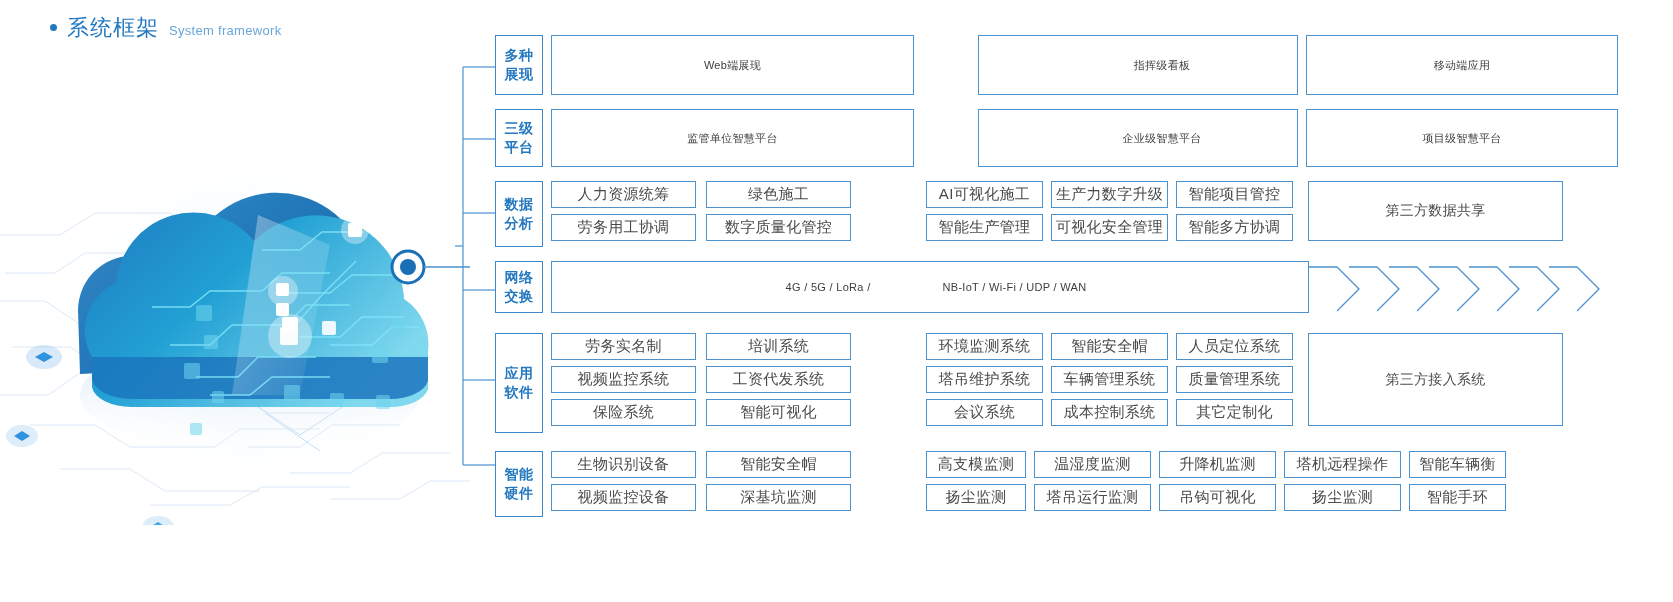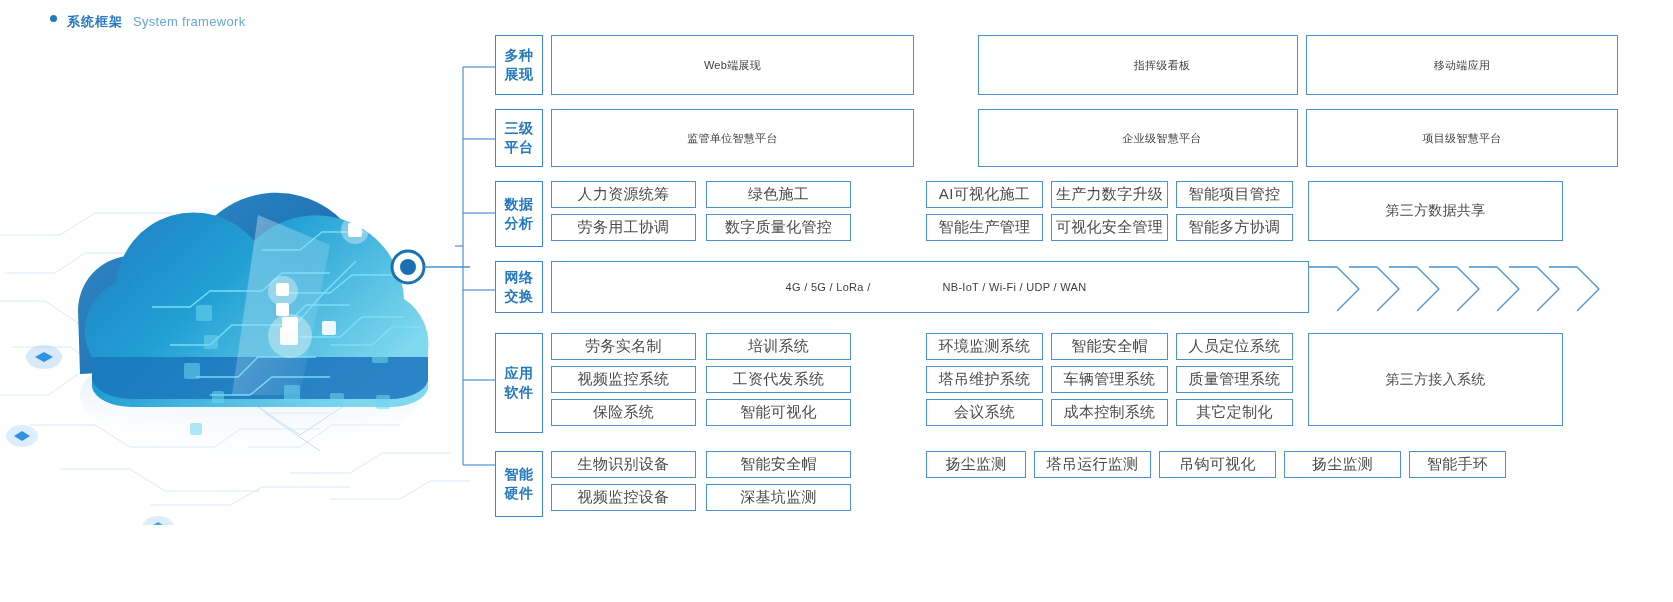--- a/index.html
+++ b/index.html
@@ -17,21 +17,21 @@
     position: absolute;
     left: 50px; top: 13px;
     display: flex; align-items: baseline; gap: 10px;
   }
   .heading-dot {
     width: 7px; height: 7px; border-radius: 50%;
     background: #2478c0; display:inline-block;
     position: relative; top: -4px;
   }
   .heading-cn {
-    font-size: 13px; font-weight: bold; color: #2478c0;
+    font-size: 22px; font-weight: normal; color: #2478c0;
     letter-spacing: 1px;
   }
   .heading-en {
     font-size: 13px; color: #6aa6d8; letter-spacing: .3px;
   }
 
   
   .cloud-art {
     position: absolute; left: 0px; top: 95px;
     width: 470px; height: 430px;
@@ -452,20 +452,27 @@
             <div class="hcells">
               <div class="cell sm w147">视频监控设备</div>
               <div class="cell sm w147">深基坑监测</div>
             </div>
           </div>
 
           <div style="width:75px;"></div>
 
           <div class="stack" style="width:620px;">
             <div class="hcells tight">
+              <div class="cell sm w100">高支模监测</div>
+              <div class="cell sm w117">温湿度监测</div>
+              <div class="cell sm w117">升降机监测</div>
+              <div class="cell sm w117">塔机远程操作</div>
+              <div class="cell sm w97">智能车辆衡</div>
+            </div>
+            <div class="hcells tight">
               <div class="cell sm w100">扬尘监测</div>
               <div class="cell sm w117">塔吊运行监测</div>
               <div class="cell sm w117">吊钩可视化</div>
               <div class="cell sm w117">扬尘监测</div>
               <div class="cell sm w97">智能手环</div>
             </div>
           </div>
         </div>
       </div>
 

